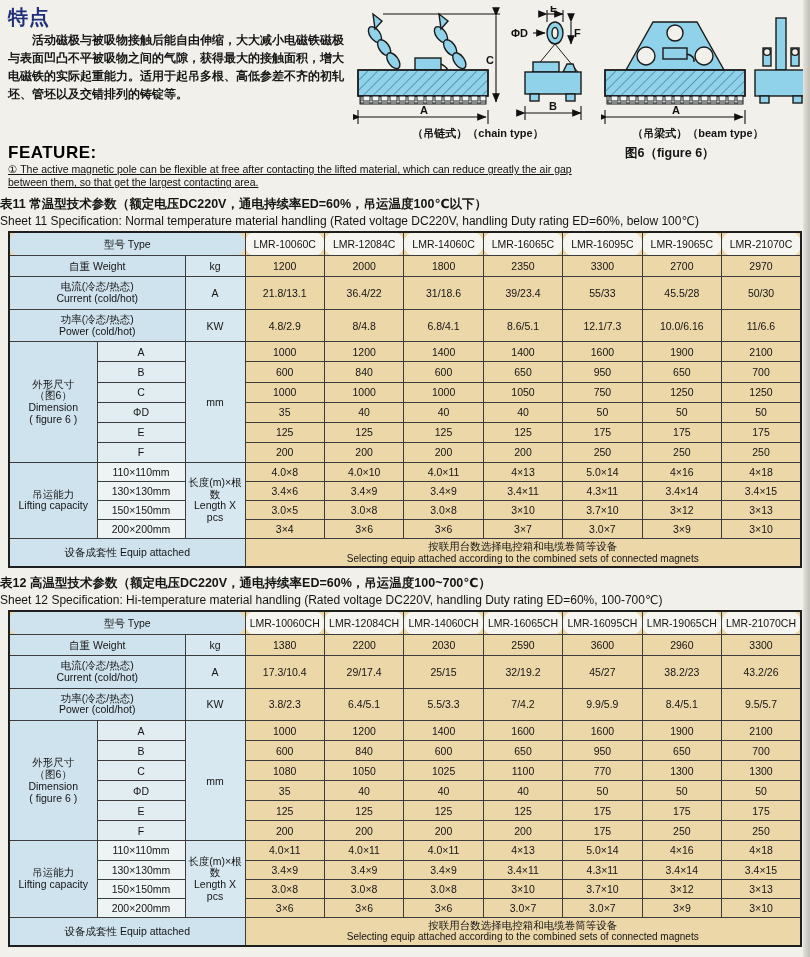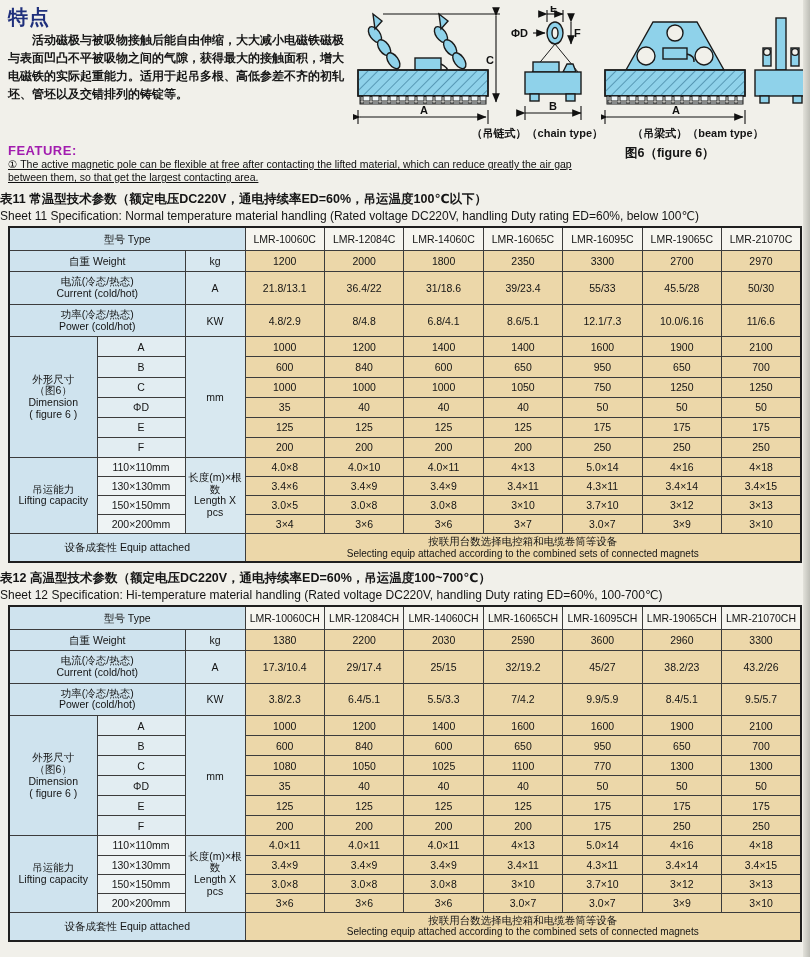--- a/index.html
+++ b/index.html
@@ -19,48 +19,48 @@
   .intro{ width:345px; flex:0 0 345px; }
   .intro h1{ font-size:20px; font-weight:bold; color:#20307c; letter-spacing:1px; }
   .intro p{
     font-size:12px; font-weight:600; line-height:1.5;
     text-indent:2em; color:#161616;
   }
   .figures{ flex:1; position:relative; padding-top:2px; }
   .figrow{ display:flex; align-items:flex-end; justify-content:space-between; }
   .figrow svg{ display:block; }
   .caprow{ display:flex; font-size:11px; font-weight:bold; margin-top:-2px; }
-  .cap-chain{ width:250px; text-align:right; }
+  .cap-chain{ width:250px; text-align:center; }
   .cap-beam{ width:190px; text-align:center; }
 
   
   .feature-row{ display:flex; padding:2px 10px 0 8px; }
   .feature-en{ flex:1; }
-  .feature-en h2{ font-size:13px; font-weight:bold; color:#a21caf; letter-spacing:.5px; }
+  .feature-en h2{ font-size:17px; font-weight:bold; color:#000000; letter-spacing:.5px; }
   .feature-en div{ font-size:10.5px; line-height:1.25; color:#101010; max-width:600px;text-decoration:underline; }
   .fig6{ width:175px; font-size:12.5px; font-weight:bold; padding-top:2px; }
 
   
   .tbl-title{ padding:7px 0 3px; }
   .tbl-title .zh{ font-size:12.5px; font-weight:bold; }
   .tbl-title .en{ font-size:12px; margin-top:1px; }
 
   
   table.spec{
     width:794px; margin:0 8px; border-collapse:collapse; table-layout:fixed;
     border:2px solid #1f1f1f; background:#ecd7a9;
   }
   table.spec td{
     border:1px solid #3c3c3c; text-align:center; vertical-align:middle;
     font-size:10.5px; line-height:1.15; padding:4px 1px; background:#ecd7a9;
     overflow:hidden;
   }
   table.spec col.c1{ width:88px; } table.spec col.c2{ width:88px; }
   table.spec col.c3{ width:60px; }
-  tr.mrow td{ background:#f6f5ef; font-size:10.5px; padding:5px 0; }
+  tr.mrow td{ background:#f6f5ef; font-size:10.5px; padding:5px 0;border-radius:11px; }
   table.spec td.lab{ background:#cfe3ee; }
   table.spec td.sub{ background:#e2edf2; }
   table.spec td.size{ background:#eef3f4; font-size:10.5px; }
   table.spec td.unit{ background:#d8e8f0; }
   table.spec td.note{ background:#ecd7a9; padding:2px 12px; }
   td.two div, td.note div, td.dimlab div{ line-height:1.12; }
   td.note div.en{ font-size:10px; }
   tr.dim td{ padding:3.5px 1px; }
   tr.cap td{ padding:3px 1px; }
   td.val{ font-size:11px; }

